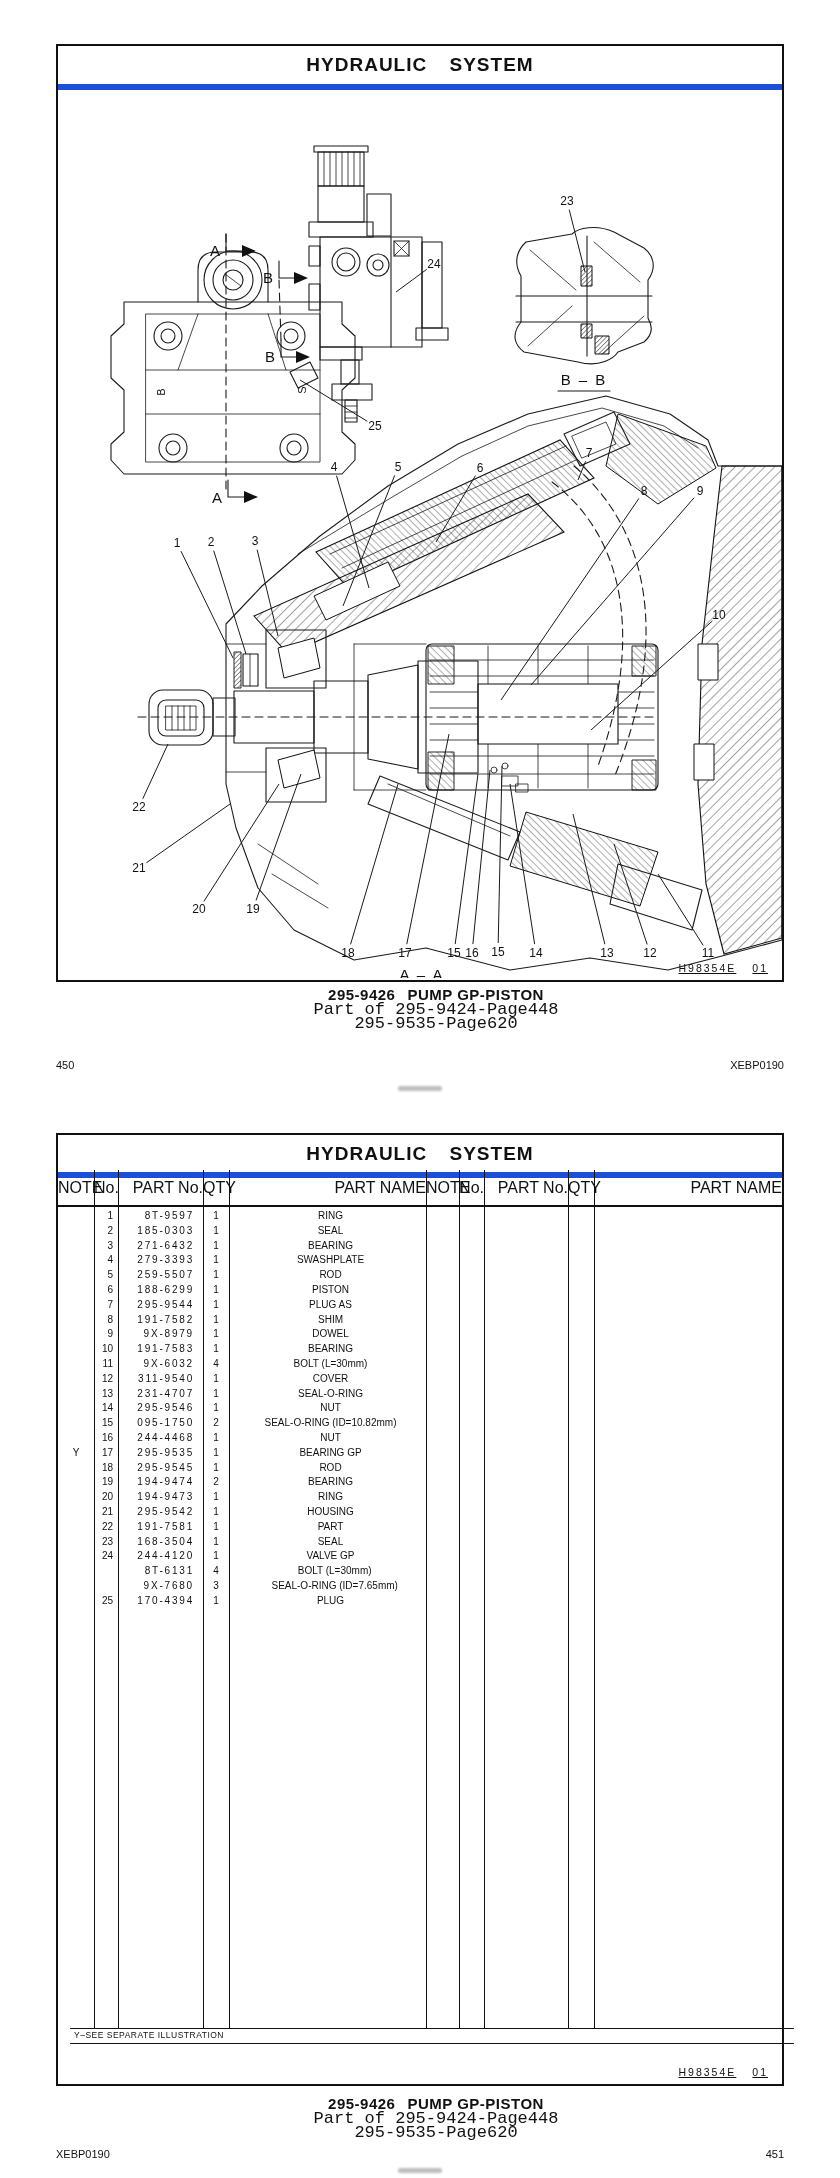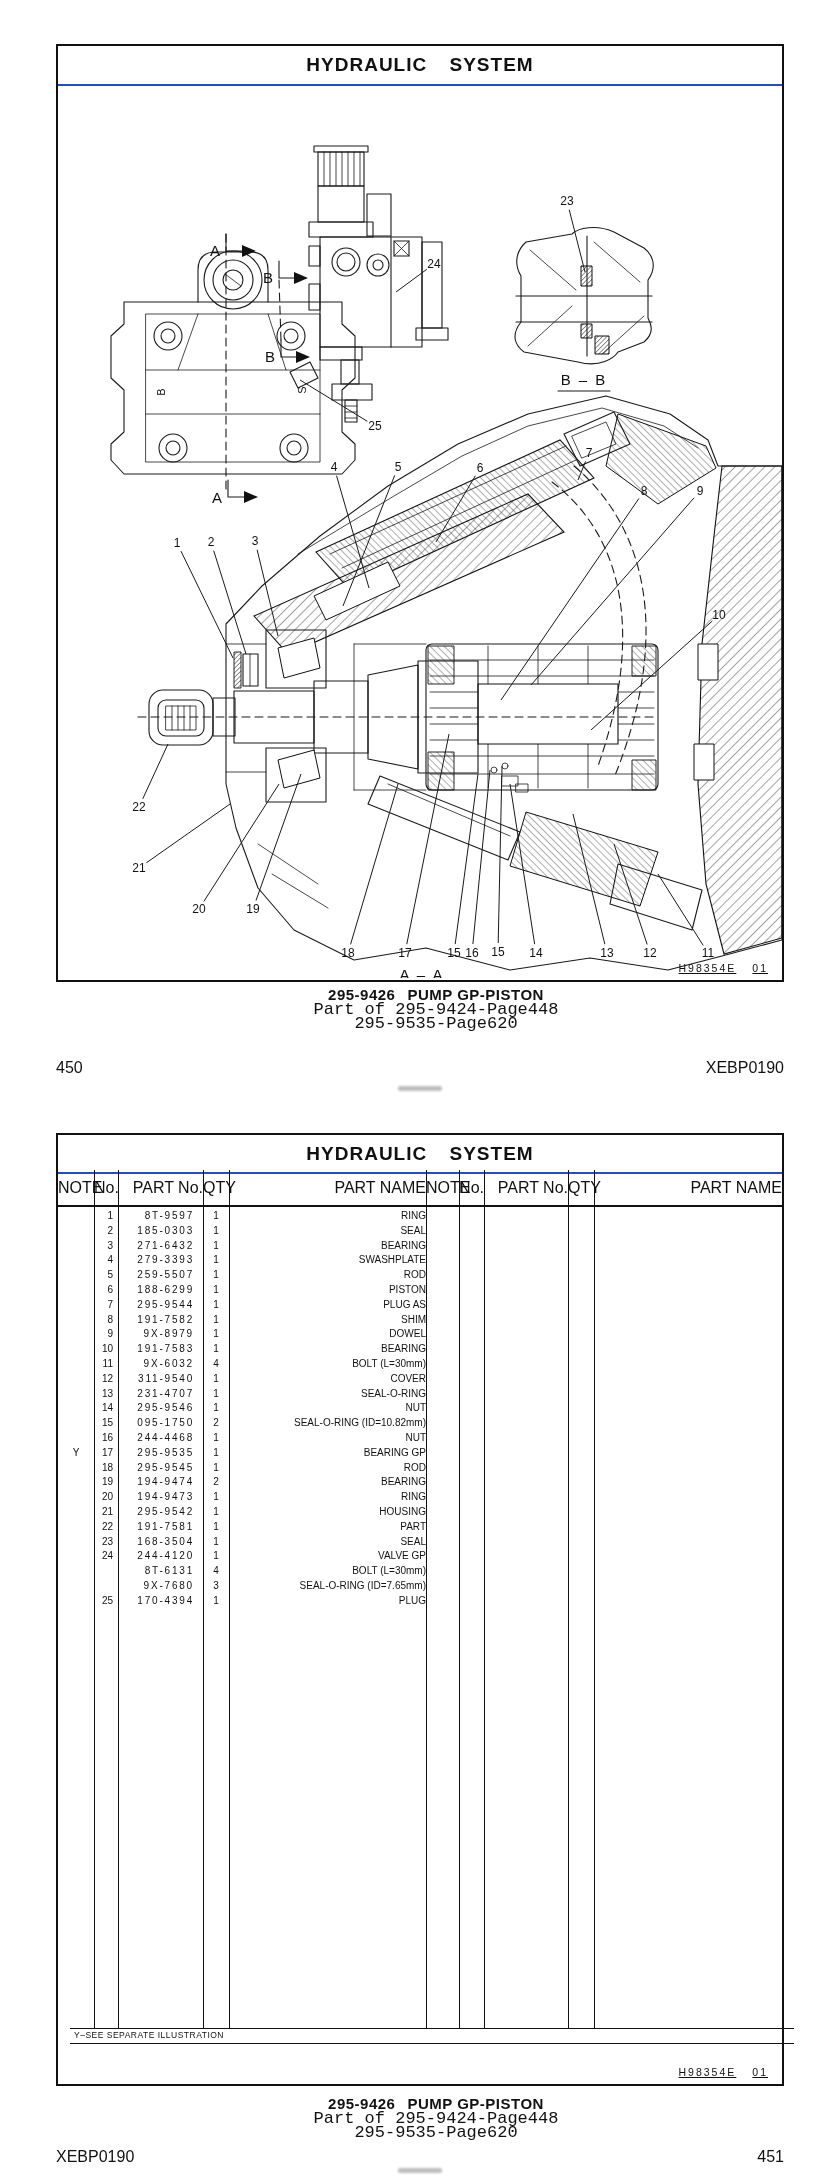--- a/index.html
+++ b/index.html
@@ -1,53 +1,53 @@
 <!DOCTYPE html>
 <html><head>
 <meta charset="utf-8">
 <style>
   html,body{margin:0;padding:0;background:#fff;}
   body{width:840px;height:2178px;position:relative;font-family:"Liberation Sans",sans-serif;color:#111;}
   .page{position:absolute;left:56px;width:728px;border:2px solid #111;box-sizing:border-box;background:#fff;}
   #page1{top:44px;height:938px;}
   #page2{top:1133px;height:953px;}
-  .titlebar{height:38px;border-bottom:2px solid #1d4ed8;display:flex;align-items:center;justify-content:center;}
+  .titlebar{height:38px;border-bottom:6px solid #1d4ed8;display:flex;align-items:center;justify-content:center;}
   .titlebar span{font-size:19px;font-weight:700;letter-spacing:1px;word-spacing:16px;}
   #diagram-svg{position:absolute;left:0;top:38px;width:724px;height:894px;}
   svg *{vector-effect:non-scaling-stroke;}
   .ln{stroke:#1a1a1a;stroke-width:1.1;fill:none;stroke-linejoin:round;stroke-linecap:round;}
   .thin{stroke-width:0.8;}
   .dash{stroke-dasharray:8 5;}
   .leader{stroke:#1a1a1a;stroke-width:1;}
   .callout{font:12px "Liberation Sans",sans-serif;text-anchor:middle;dominant-baseline:central;fill:#111;}
   .seclet{font:15px "Liberation Sans",sans-serif;font-weight:400;text-anchor:end;fill:#111;}
   .secview{font:15px "Liberation Sans",sans-serif;text-anchor:middle;fill:#111;letter-spacing:2px;}
   .portlet{font:11px "Liberation Sans",sans-serif;text-anchor:middle;fill:#111;}
   .codeline{position:absolute;right:14px;bottom:6px;font-size:10.5px;letter-spacing:2px;text-decoration:underline;}
   .codeline .rev{margin-left:16px;}
   .caption{position:absolute;left:0;width:840px;text-align:center;margin-left:16px;}
   .caption .l1{font-size:15px;font-weight:700;letter-spacing:.5px;}
   .caption .l1 .gap{display:inline-block;width:12px;}
   .caption .l2{font-size:17px;line-height:14px;font-family:Liberation Mono, monospace;}
-  .footer{position:absolute;left:56px;width:728px;display:flex;justify-content:space-between;font-size:16px;gap:36px;}
+  .footer{position:absolute;left:56px;width:728px;display:flex;justify-content:space-between;font-size:11px;gap:36px;}
   .printmark{position:absolute;left:398px;width:44px;height:5px;background:#8a8a8a;opacity:.55;filter:blur(1px);border-radius:2px;}
   
   .thead{position:absolute;left:0;top:35px;width:724px;height:37px;display:grid;
     grid-template-columns:36px 24px 85px 26px 197px 33px 25px 84px 26px 188px;
     align-items:center;border-bottom:2px solid #111;box-sizing:border-box;}
   .thead div{text-align:right;font-size:16px;}
   .vline{position:absolute;top:35px;height:858px;width:0;border-left:1.5px solid #111;}
   .tbody{position:absolute;left:0;top:74px;width:724px;}
   .trow{display:grid;grid-template-columns:36px 24px 85px 26px 197px 33px 25px 84px 26px 188px;
     height:14.8px;line-height:14.8px;font-size:10px;}
   .trow .note{text-align:center;}
   .trow .no{text-align:right;padding-right:5px;}
   .trow .pn{text-align:right;padding-right:9px;letter-spacing:1.8px;white-space:nowrap;}
   .trow .qty{text-align:center;}
-  .trow .name{text-align:right;padding-left:6px;white-space:pre;}
+  .trow .name{text-align:center;padding-left:6px;white-space:pre;}
   .notebar{position:absolute;left:12px;top:893px;width:724px;height:16px;border-top:1.5px solid #111;
     border-bottom:1.5px solid #111;box-sizing:border-box;font-size:8.5px;line-height:13px;padding-left:4px;letter-spacing:.5px;}
 </style>
 </head>
 <body>
 
 <div class="page" id="page1">
   <div class="titlebar">
     <span>HYDRAULIC  SYSTEM</span>
   </div>

